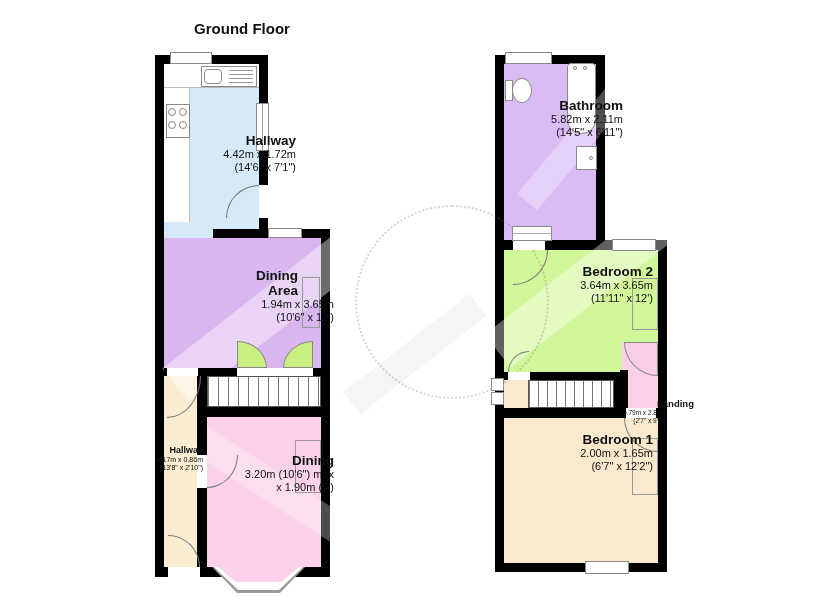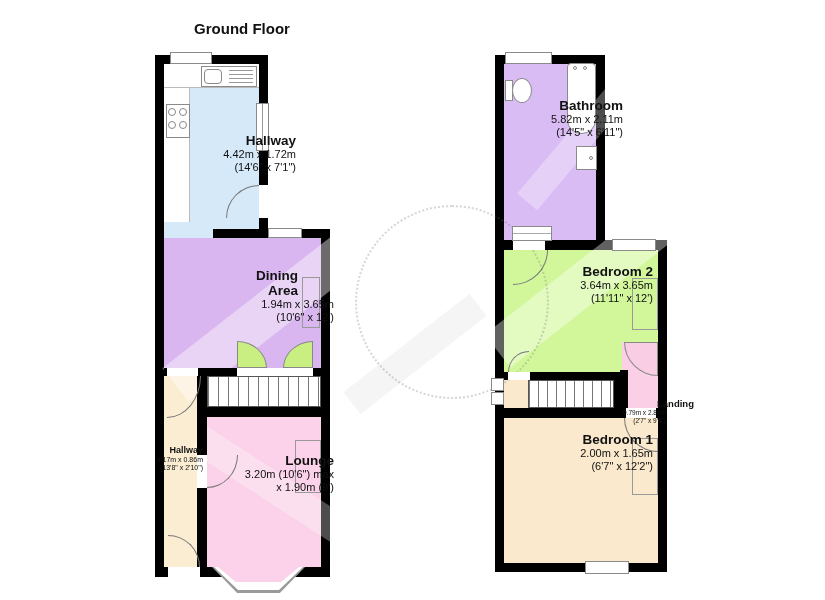--- a/index.html
+++ b/index.html
@@ -95,21 +95,21 @@
     <span class="rname" style="max-width:68px;">Dining Area</span>
     <span class="rdim">1.94m x 3.65m</span>
     <span class="rdim">(10'6" x 12')</span>
   </div>
   <div class="room-label small" style="left:145px;top:446px;width:58px;">
     <span class="rname">Hallway</span>
     <span class="rdim">4.17m x 0.86m</span>
     <span class="rdim">(13'8" x 2'10")</span>
   </div>
   <div class="room-label" style="left:192px;top:453px;width:142px;">
-    <span class="rname">Lounge</span>
+    <span class="rname">Dining</span>
     <span class="rdim">3.20m (10'6") max</span>
     <span class="rdim">x 1.90m (9')</span>
   </div>
 
 
   <div class="sil" style="left:495px;top:55px;width:110px;height:517px;"></div>
   <div class="sil" style="left:495px;top:240px;width:172px;height:332px;"></div>
 
   <div class="room" style="left: 504px; top: 64px; width: 92px; height: 176px; background-color: rgb(218, 188, 244);"></div>
   <div class="room" style="left: 504px; top: 250px; width: 154px; height: 122px; background-color: rgb(210, 247, 155);"></div>

